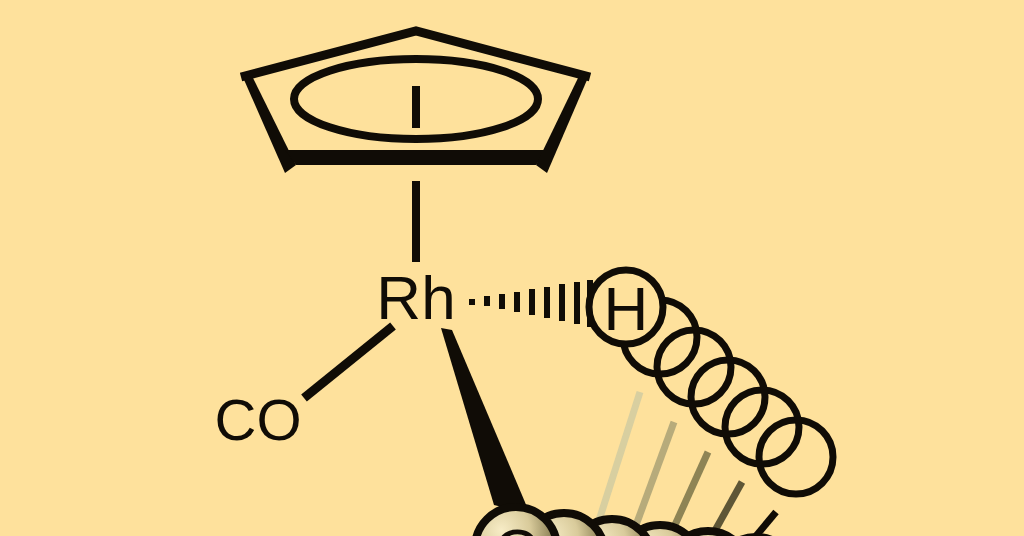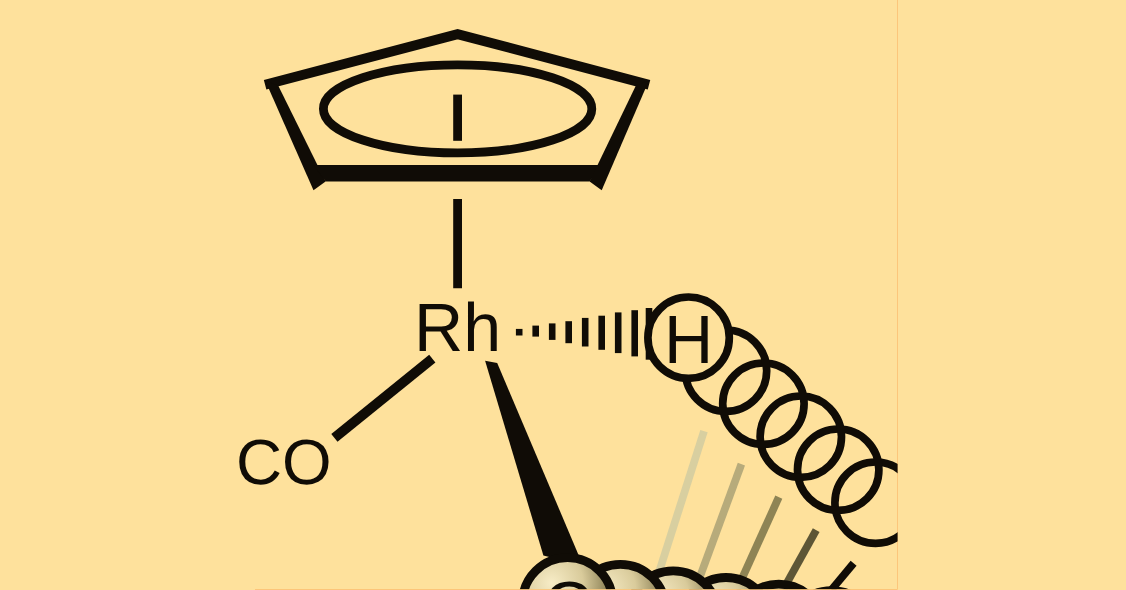--- a/index.html
+++ b/index.html
@@ -6,24 +6,24 @@
   html, body {
     margin: 0;
     padding: 0;
     background: #fee19c;
   }
   body {
     font-family: "Liberation Sans", sans-serif;
   }
   #stage {
     position: relative;
-    width: 816px;
+    width: 1024px;
     height: 536px;
     overflow: hidden;
-    background: #f97316;
+    background: #b91c1c;
   }
   #scene {
     display: block;
     width: 1024px;
     height: 536px;
   }
   .atom-label {
     font-family: "Liberation Sans", sans-serif;
     font-weight: 400;
     fill: #100c06;

